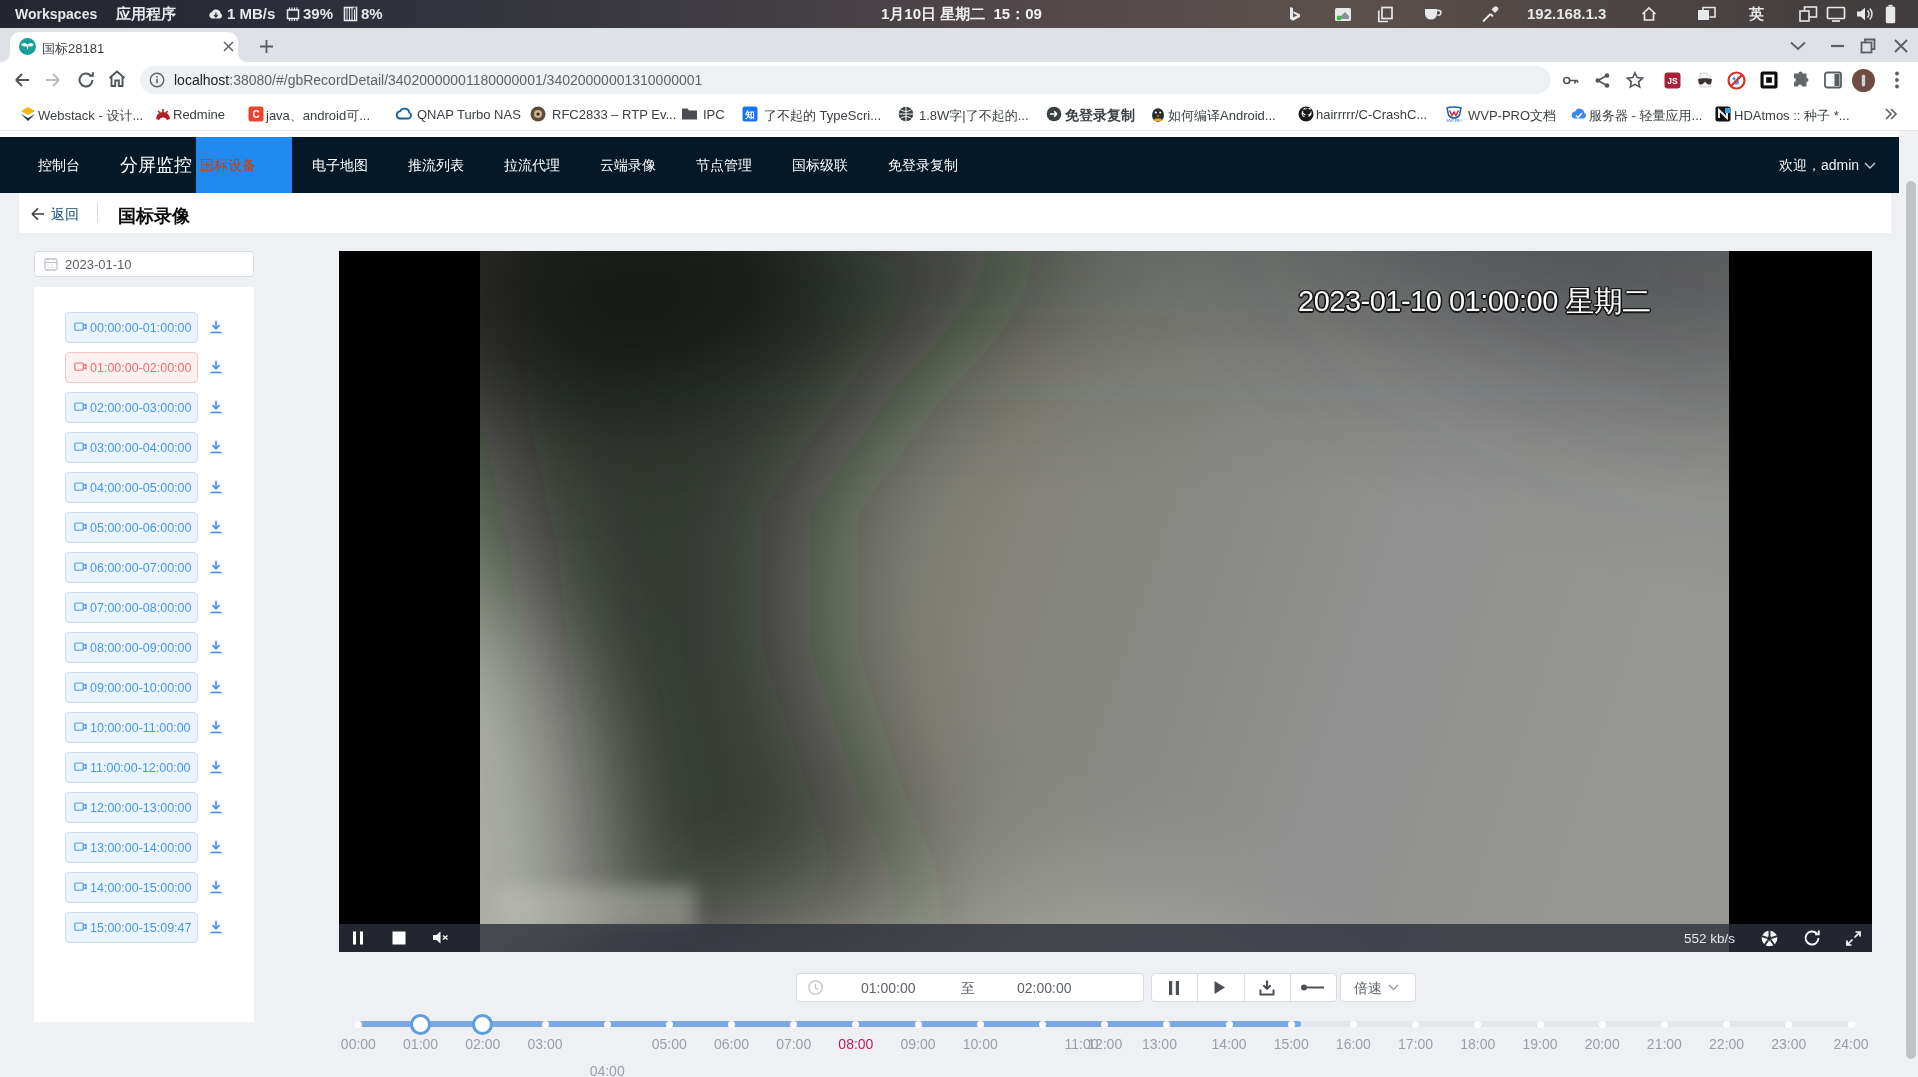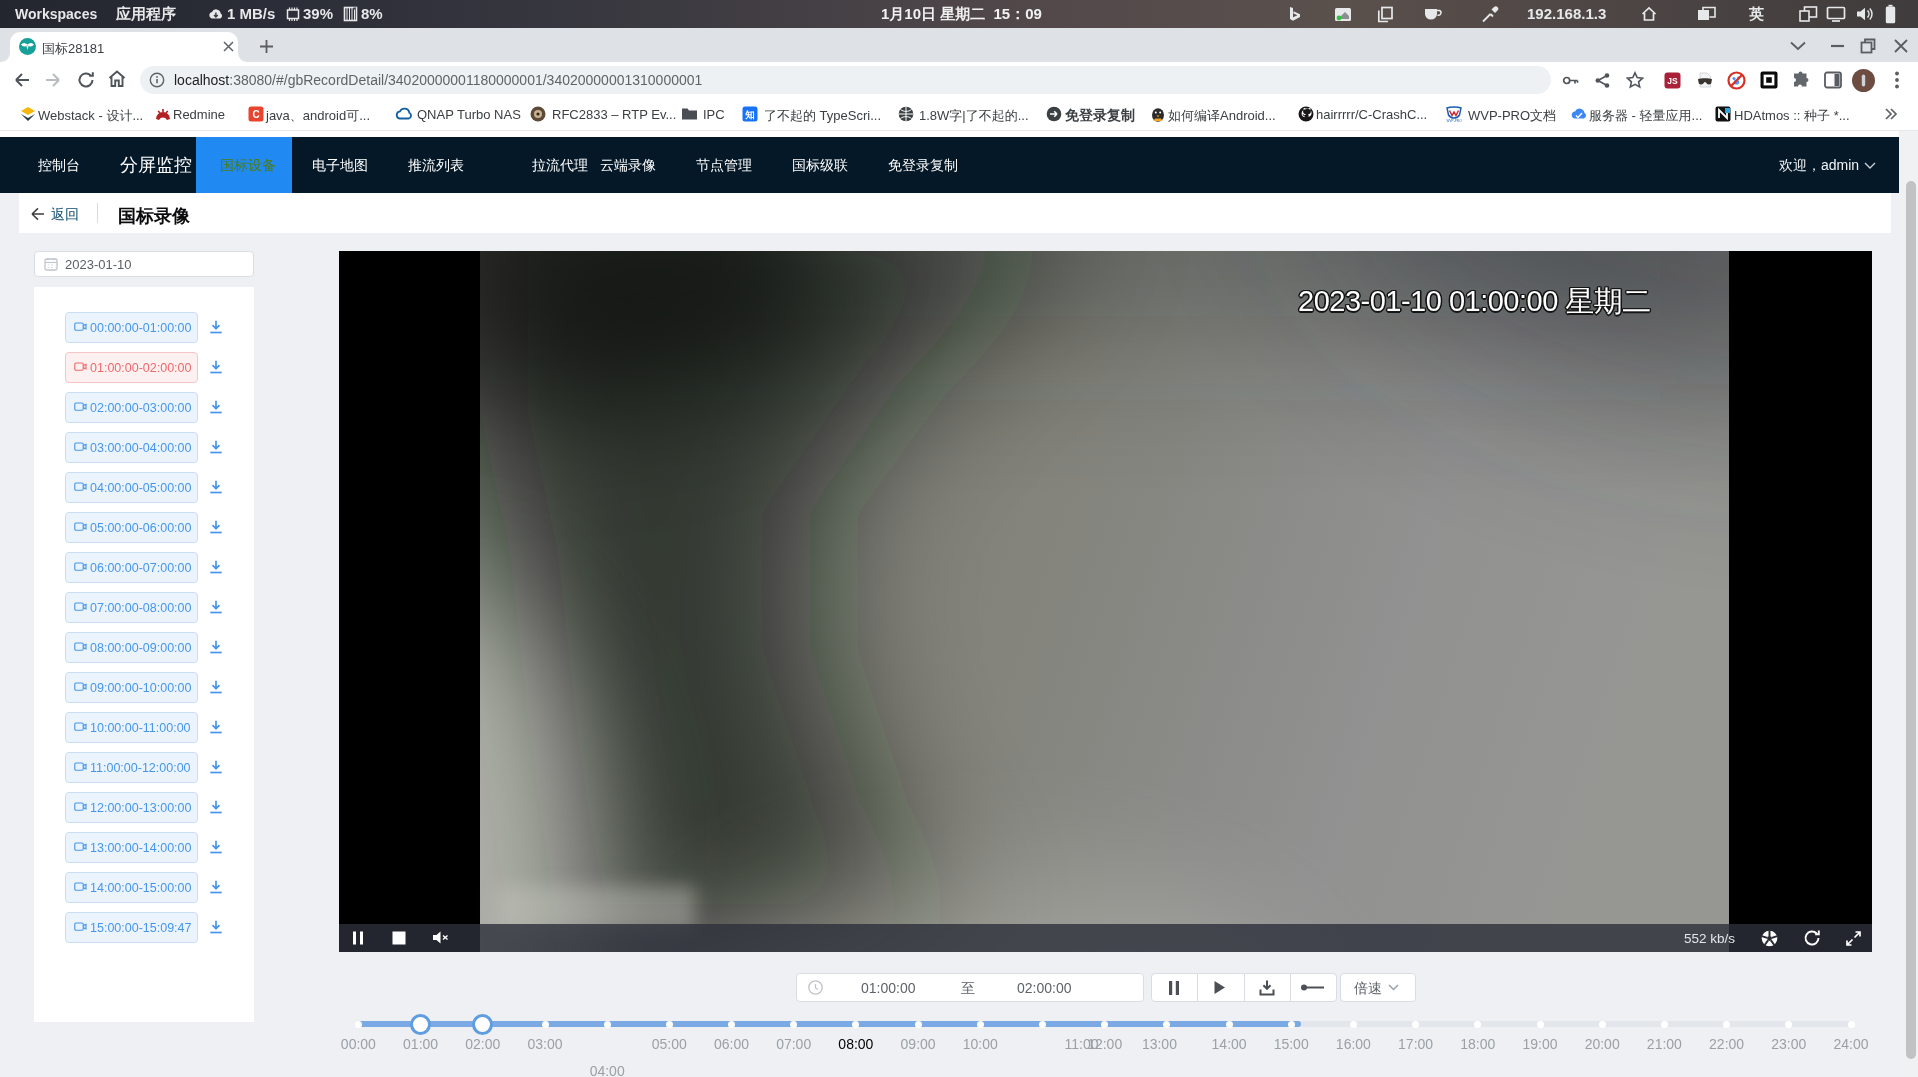--- a/index.html
+++ b/index.html
@@ -248,24 +248,24 @@
   </svg>
 <div style="position:absolute;left:1734px;top:107px;font-size:13px;color:#3c4043;font-weight:normal;white-space:nowrap;">HDAtmos :: 种子 *...</div>
 <svg style="position:absolute;left:1884px;top:107px;" width="14" height="14" viewBox="0 0 14 14" xmlns="http://www.w3.org/2000/svg">
     <path d="M2 2 L7 7 L2 12 M7 2 L12 7 L7 12" fill="none" stroke="#5f6368" stroke-width="1.7"></path>
   </svg>
 <div style="position:absolute;left:0;top:131px;width:1899px;height:6px;background:#ffffff;"></div>
 <div style="position:absolute;left:0;top:137px;width:1899px;height:56px;background:#041828;"></div>
 <div style="position:absolute;left:38px;top:157px;font-size:14px;color:#ffffff;font-weight:normal;white-space:nowrap;line-height:16px;">控制台</div>
 <div style="position:absolute;left:120px;top:157px;font-size:18px;color:#ffffff;font-weight:normal;white-space:nowrap;line-height:16px;">分屏监控</div>
 <div style="position:absolute;left:196px;top:137px;width:96px;height:56px;background:#2189f2;"></div>
-<div style="position:absolute;left:220px;top:157px;font-size:14px;color:#4d7c0f;font-weight:normal;white-space:nowrap;line-height:16px;">国标设备</div>
+<div style="position:absolute;left:200px;top:157px;font-size:14px;color:#c2410c;font-weight:normal;white-space:nowrap;line-height:16px;">国标设备</div>
 <div style="position:absolute;left:312px;top:157px;font-size:14px;color:#ffffff;font-weight:normal;white-space:nowrap;line-height:16px;">电子地图</div>
 <div style="position:absolute;left:408px;top:157px;font-size:14px;color:#ffffff;font-weight:normal;white-space:nowrap;line-height:16px;">推流列表</div>
-<div style="position:absolute;left:532px;top:157px;font-size:14px;color:#ffffff;font-weight:normal;white-space:nowrap;line-height:16px;">拉流代理</div>
+<div style="position:absolute;left:504px;top:157px;font-size:14px;color:#ffffff;font-weight:normal;white-space:nowrap;line-height:16px;">拉流代理</div>
 <div style="position:absolute;left:600px;top:157px;font-size:14px;color:#ffffff;font-weight:normal;white-space:nowrap;line-height:16px;">云端录像</div>
 <div style="position:absolute;left:696px;top:157px;font-size:14px;color:#ffffff;font-weight:normal;white-space:nowrap;line-height:16px;">节点管理</div>
 <div style="position:absolute;left:792px;top:157px;font-size:14px;color:#ffffff;font-weight:normal;white-space:nowrap;line-height:16px;">国标级联</div>
 <div style="position:absolute;left:888px;top:157px;font-size:14px;color:#ffffff;font-weight:normal;white-space:nowrap;line-height:16px;">免登录复制</div>
 <div style="position:absolute;left:1779px;top:157px;font-size:14px;color:#f2f3f5;font-weight:normal;white-space:nowrap;">欢迎，admin</div>
 <svg style="position:absolute;left:1864px;top:162px;" width="12" height="8" viewBox="0 0 12 8" xmlns="http://www.w3.org/2000/svg">
     <path d="M1 1 L6 6 L11 1" fill="none" stroke="#c9ced6" stroke-width="1.4"></path>
   </svg>
 <div style="position:absolute;left:19px;top:193px;width:1872px;height:40px;background:#ffffff;"></div>
 <svg style="position:absolute;left:29px;top:206px;" width="17" height="16" viewBox="0 0 17 16" xmlns="http://www.w3.org/2000/svg">
@@ -567,21 +567,21 @@
 <div style="position:absolute;left:410.1px;top:1013.5px;width:21px;height:21px;border-radius:50%;background:#fff;border:3.6px solid #5f9de0;box-sizing:border-box;"></div>
 <div style="position:absolute;left:472.3px;top:1013.5px;width:21px;height:21px;border-radius:50%;background:#fff;border:3.6px solid #5f9de0;box-sizing:border-box;"></div>
 <div style="position:absolute;left:333.4px;top:1036px;width:50px;text-align:center;font-size:14px;color:#9aa0a6;">00:00</div>
 <div style="position:absolute;left:395.6px;top:1036px;width:50px;text-align:center;font-size:14px;color:#9aa0a6;">01:00</div>
 <div style="position:absolute;left:457.8px;top:1036px;width:50px;text-align:center;font-size:14px;color:#9aa0a6;">02:00</div>
 <div style="position:absolute;left:520.0px;top:1036px;width:50px;text-align:center;font-size:14px;color:#9aa0a6;">03:00</div>
 <div style="position:absolute;left:582.2px;top:1036px;width:50px;text-align:center;font-size:14px;color:#9aa0a6;margin-top:27px;">04:00</div>
 <div style="position:absolute;left:644.3px;top:1036px;width:50px;text-align:center;font-size:14px;color:#9aa0a6;">05:00</div>
 <div style="position:absolute;left:706.5px;top:1036px;width:50px;text-align:center;font-size:14px;color:#9aa0a6;">06:00</div>
 <div style="position:absolute;left:768.7px;top:1036px;width:50px;text-align:center;font-size:14px;color:#9aa0a6;">07:00</div>
-<div style="position:absolute;left:830.9px;top:1036px;width:50px;text-align:center;font-size:14px;color:#000000;">08:00</div>
+<div style="position:absolute;left:830.9px;top:1036px;width:50px;text-align:center;font-size:14px;color:#be185d;">08:00</div>
 <div style="position:absolute;left:893.1px;top:1036px;width:50px;text-align:center;font-size:14px;color:#9aa0a6;">09:00</div>
 <div style="position:absolute;left:955.3px;top:1036px;width:50px;text-align:center;font-size:14px;color:#9aa0a6;">10:00</div>
 <div style="position:absolute;left:1017.5px;top:1036px;width:50px;text-align:center;font-size:14px;color:#9aa0a6;margin-left:39px;">11:00</div>
 <div style="position:absolute;left:1079.7px;top:1036px;width:50px;text-align:center;font-size:14px;color:#9aa0a6;">12:00</div>
 <div style="position:absolute;left:1141.9px;top:1036px;width:50px;text-align:left;font-size:14px;color:#9aa0a6;">13:00</div>
 <div style="position:absolute;left:1204.1px;top:1036px;width:50px;text-align:center;font-size:14px;color:#9aa0a6;">14:00</div>
 <div style="position:absolute;left:1266.2px;top:1036px;width:50px;text-align:center;font-size:14px;color:#9aa0a6;">15:00</div>
 <div style="position:absolute;left:1328.4px;top:1036px;width:50px;text-align:center;font-size:14px;color:#9aa0a6;">16:00</div>
 <div style="position:absolute;left:1390.6px;top:1036px;width:50px;text-align:center;font-size:14px;color:#9aa0a6;">17:00</div>
 <div style="position:absolute;left:1452.8px;top:1036px;width:50px;text-align:center;font-size:14px;color:#9aa0a6;">18:00</div>

